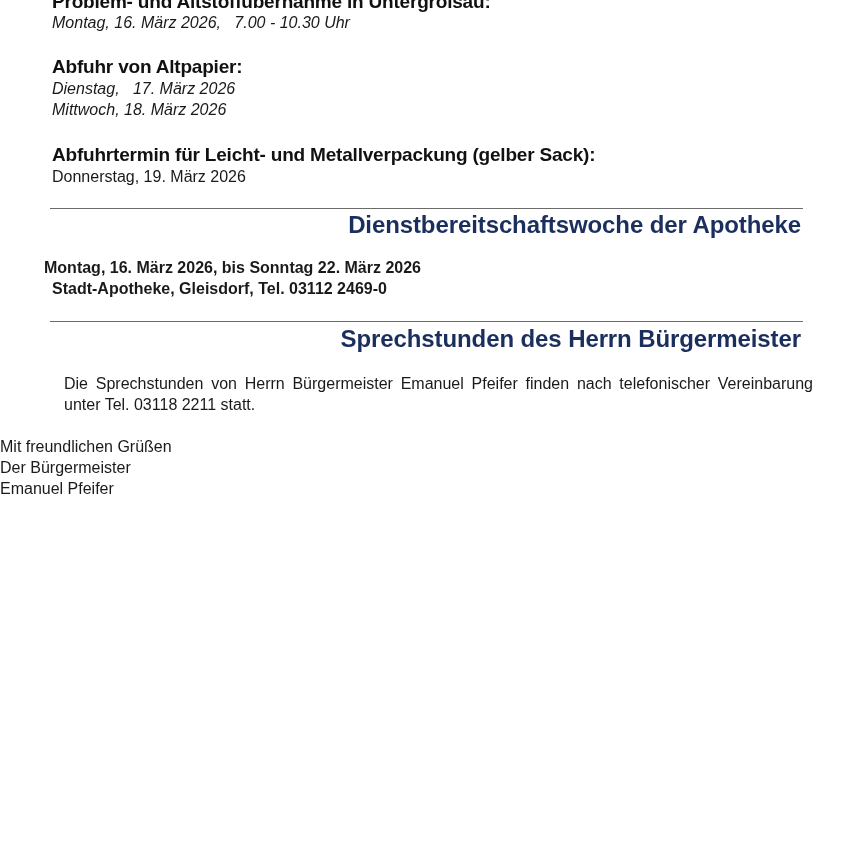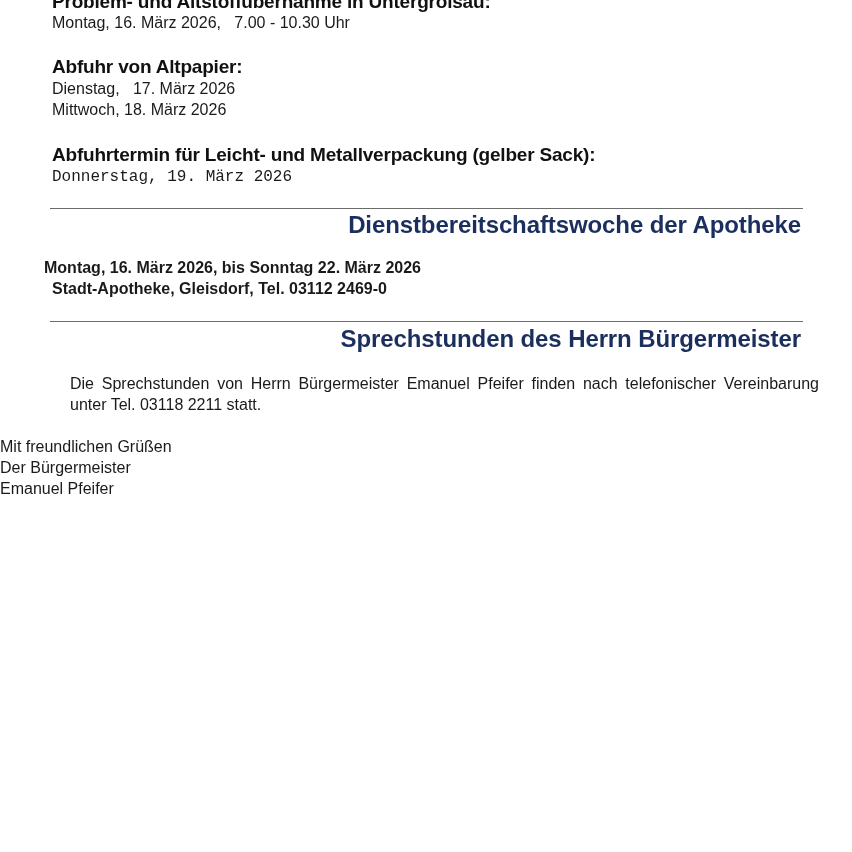--- a/index.html
+++ b/index.html
@@ -40,24 +40,24 @@
     }
     .section-title {
       position: absolute;
       right: 51px;
       font-weight: bold;
       font-size: 24px;
       color: #1b2f5e;
       white-space: nowrap;
       letter-spacing: -0.1px;
     }
-    .pre { white-space: pre; }
+    .pre { white-space: pre; font-style: italic; }
     .justify-block {
       position: absolute;
-      left: 70px;
+      left: 64px;
       width: 749px;
       font-size: 16px;
       line-height: 21px;
       color: #1a1a1a;
       text-align: justify;
       text-align-last: left;
     }
     .closing {
       position: absolute;
       left: 0;
@@ -74,21 +74,21 @@
 <div class="page">
 
   <div class="abs h-bold" style="left:52px; top:-9px;">Problem- und Altstoffübernahme in Untergroisau:</div>
   <div class="abs line-text pre" style="left:52px; top:14px;">Montag, 16. März 2026,   7.00 - 10.30 Uhr</div>
 
   <div class="abs h-bold" style="left:52px; top:56px;">Abfuhr von Altpapier:</div>
   <div class="abs line-text pre" style="left:52px; top:80px;">Dienstag,   17. März 2026</div>
   <div class="abs line-text pre" style="left:52px; top:101px;">Mittwoch, 18. März 2026</div>
 
   <div class="abs h-bold" style="left:52px; top:144px;">Abfuhrtermin für Leicht- und Metallverpackung (gelber Sack):</div>
-  <div class="abs line-text" style="left:52px; top:168px;font-family:Liberation Mono, monospace;">Donnerstag, 19. März 2026</div>
+  <div class="abs line-text" style="left:52px; top:168px;">Donnerstag, 19. März 2026</div>
 
   <div class="section-rule" style="top:208px;"></div>
   <div class="section-title" style="top:211px;">Dienstbereitschaftswoche der Apotheke</div>
 
   <div class="abs line-text" style="left:44px; top:259px; font-weight:bold;">Montag, 16. März 2026, bis Sonntag 22. März 2026</div>
   <div class="abs line-text" style="left:52px; top:280px;font-weight:bold;">Stadt-Apotheke, Gleisdorf, Tel. 03112 2469-0</div>
 
   <div class="section-rule" style="top:321px;"></div>
   <div class="section-title" style="top:325px;">Sprechstunden des Herrn Bürgermeister</div>
 

